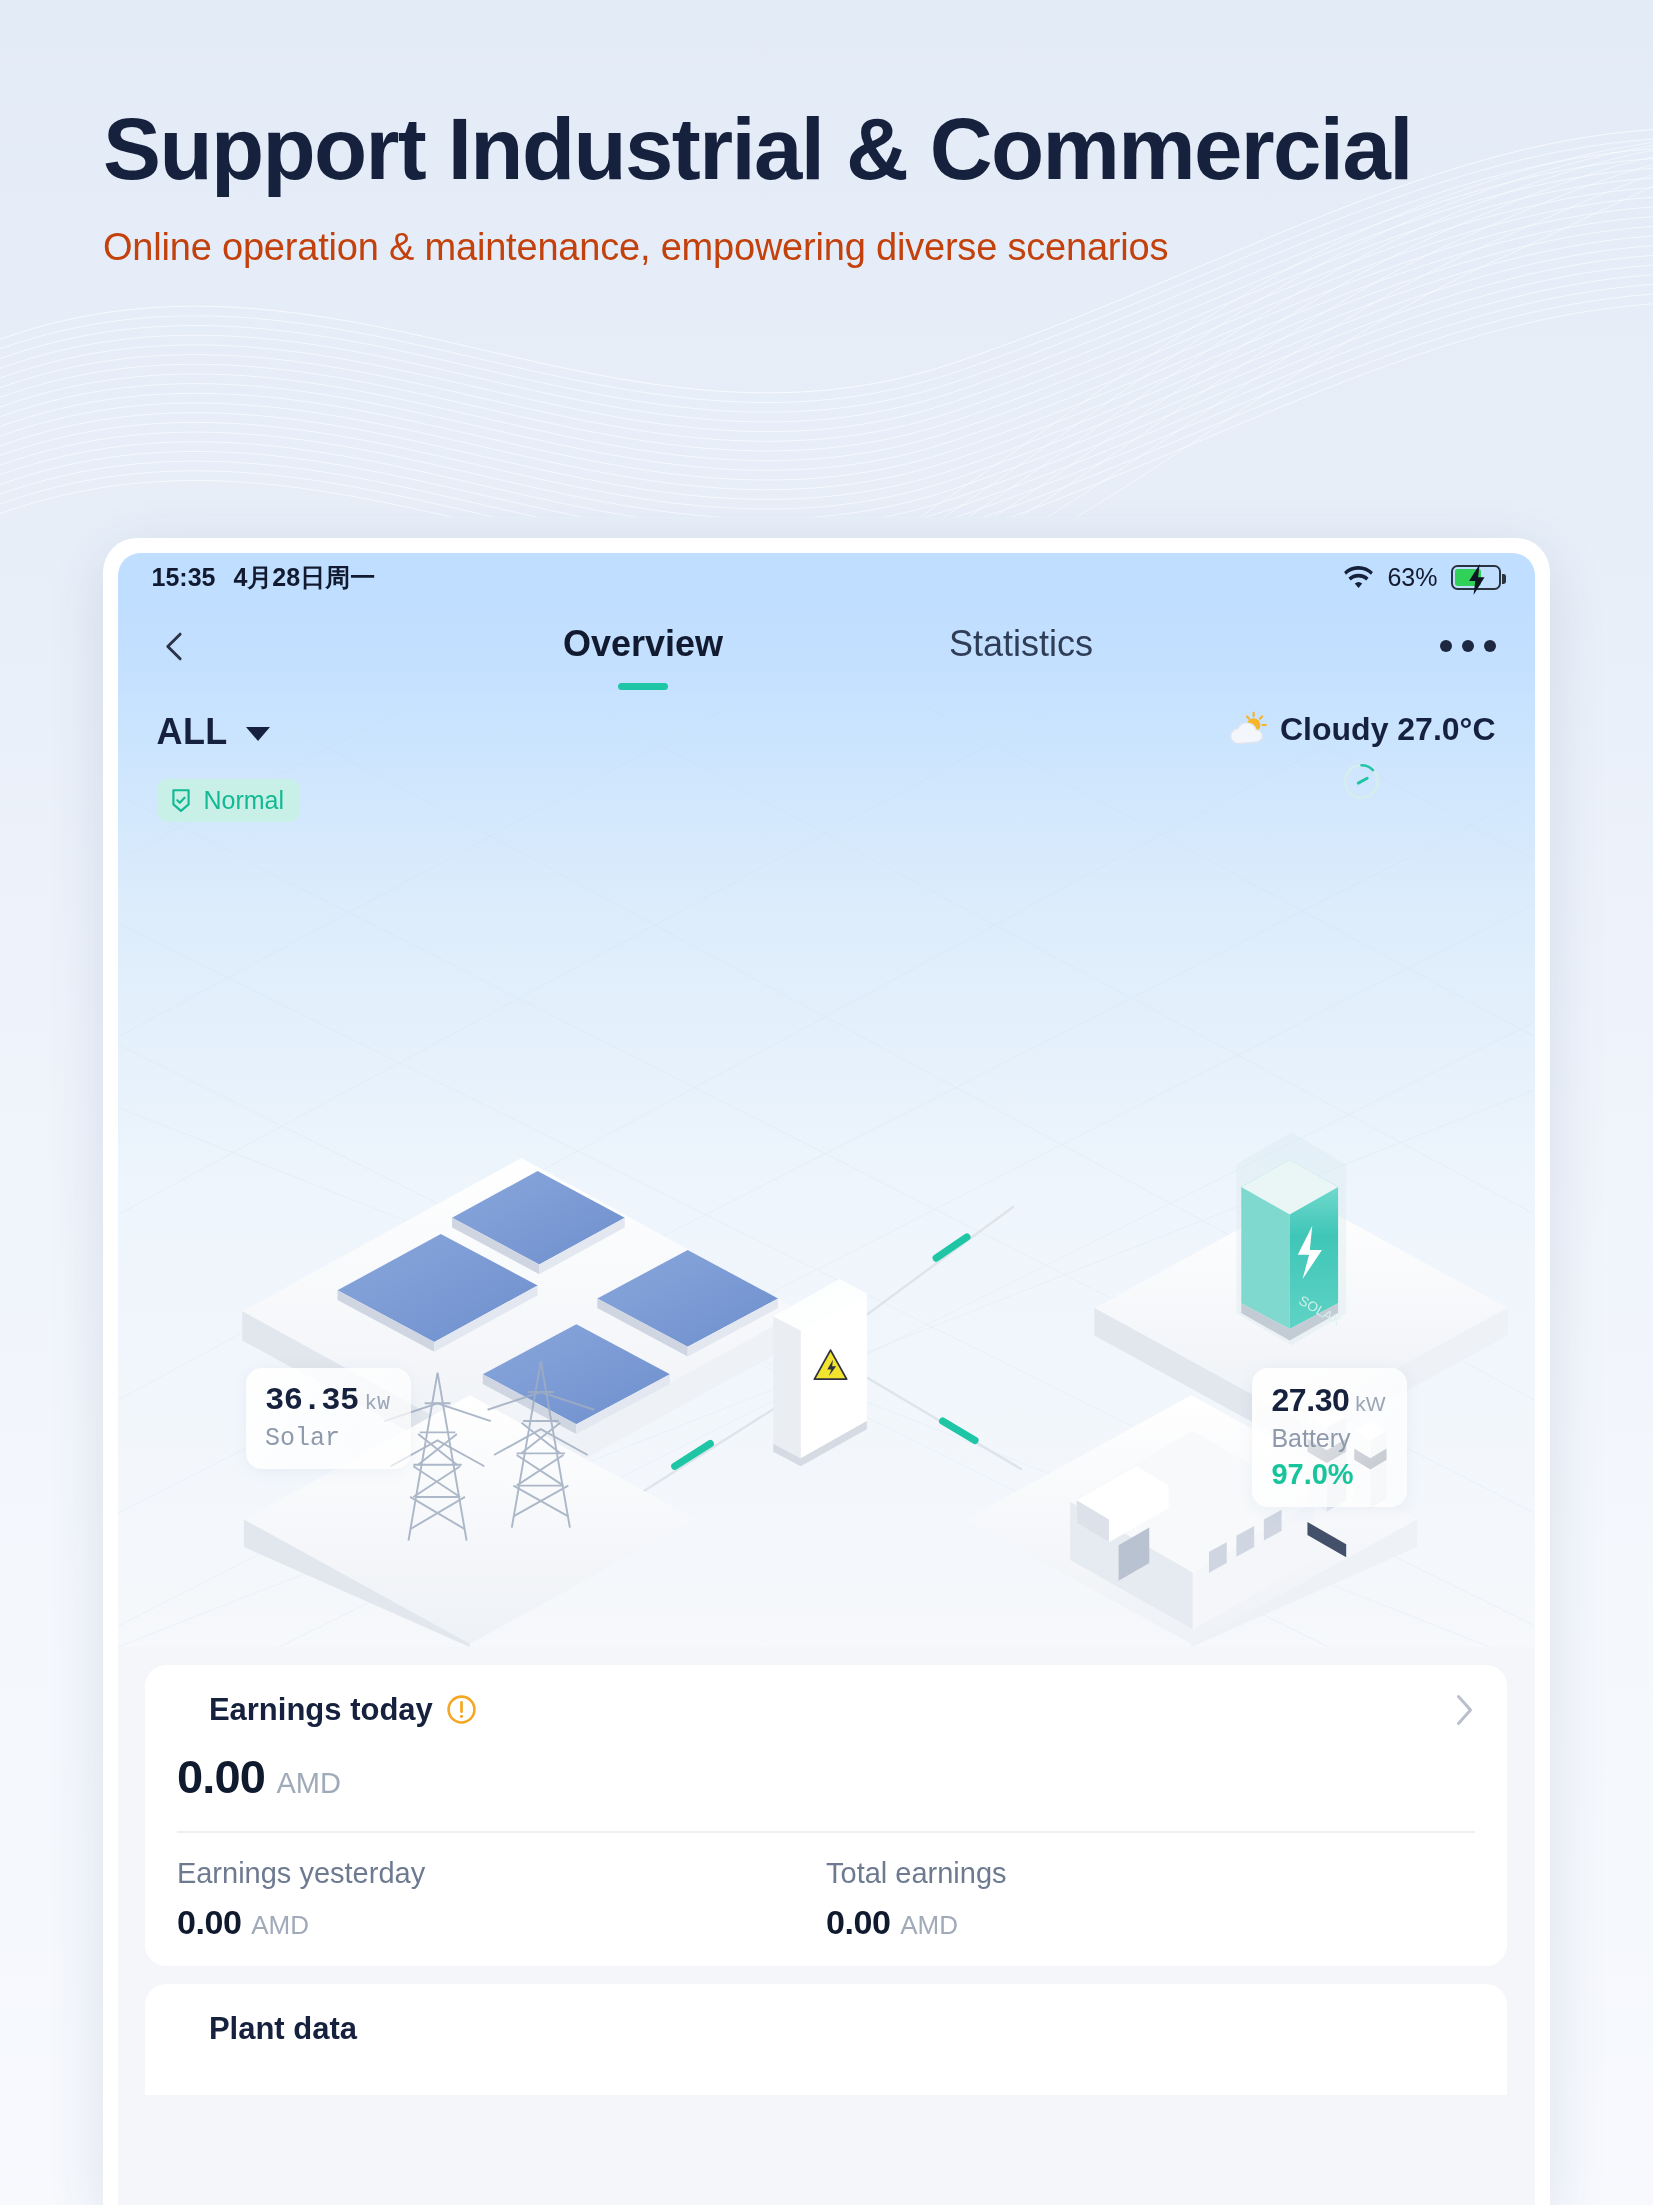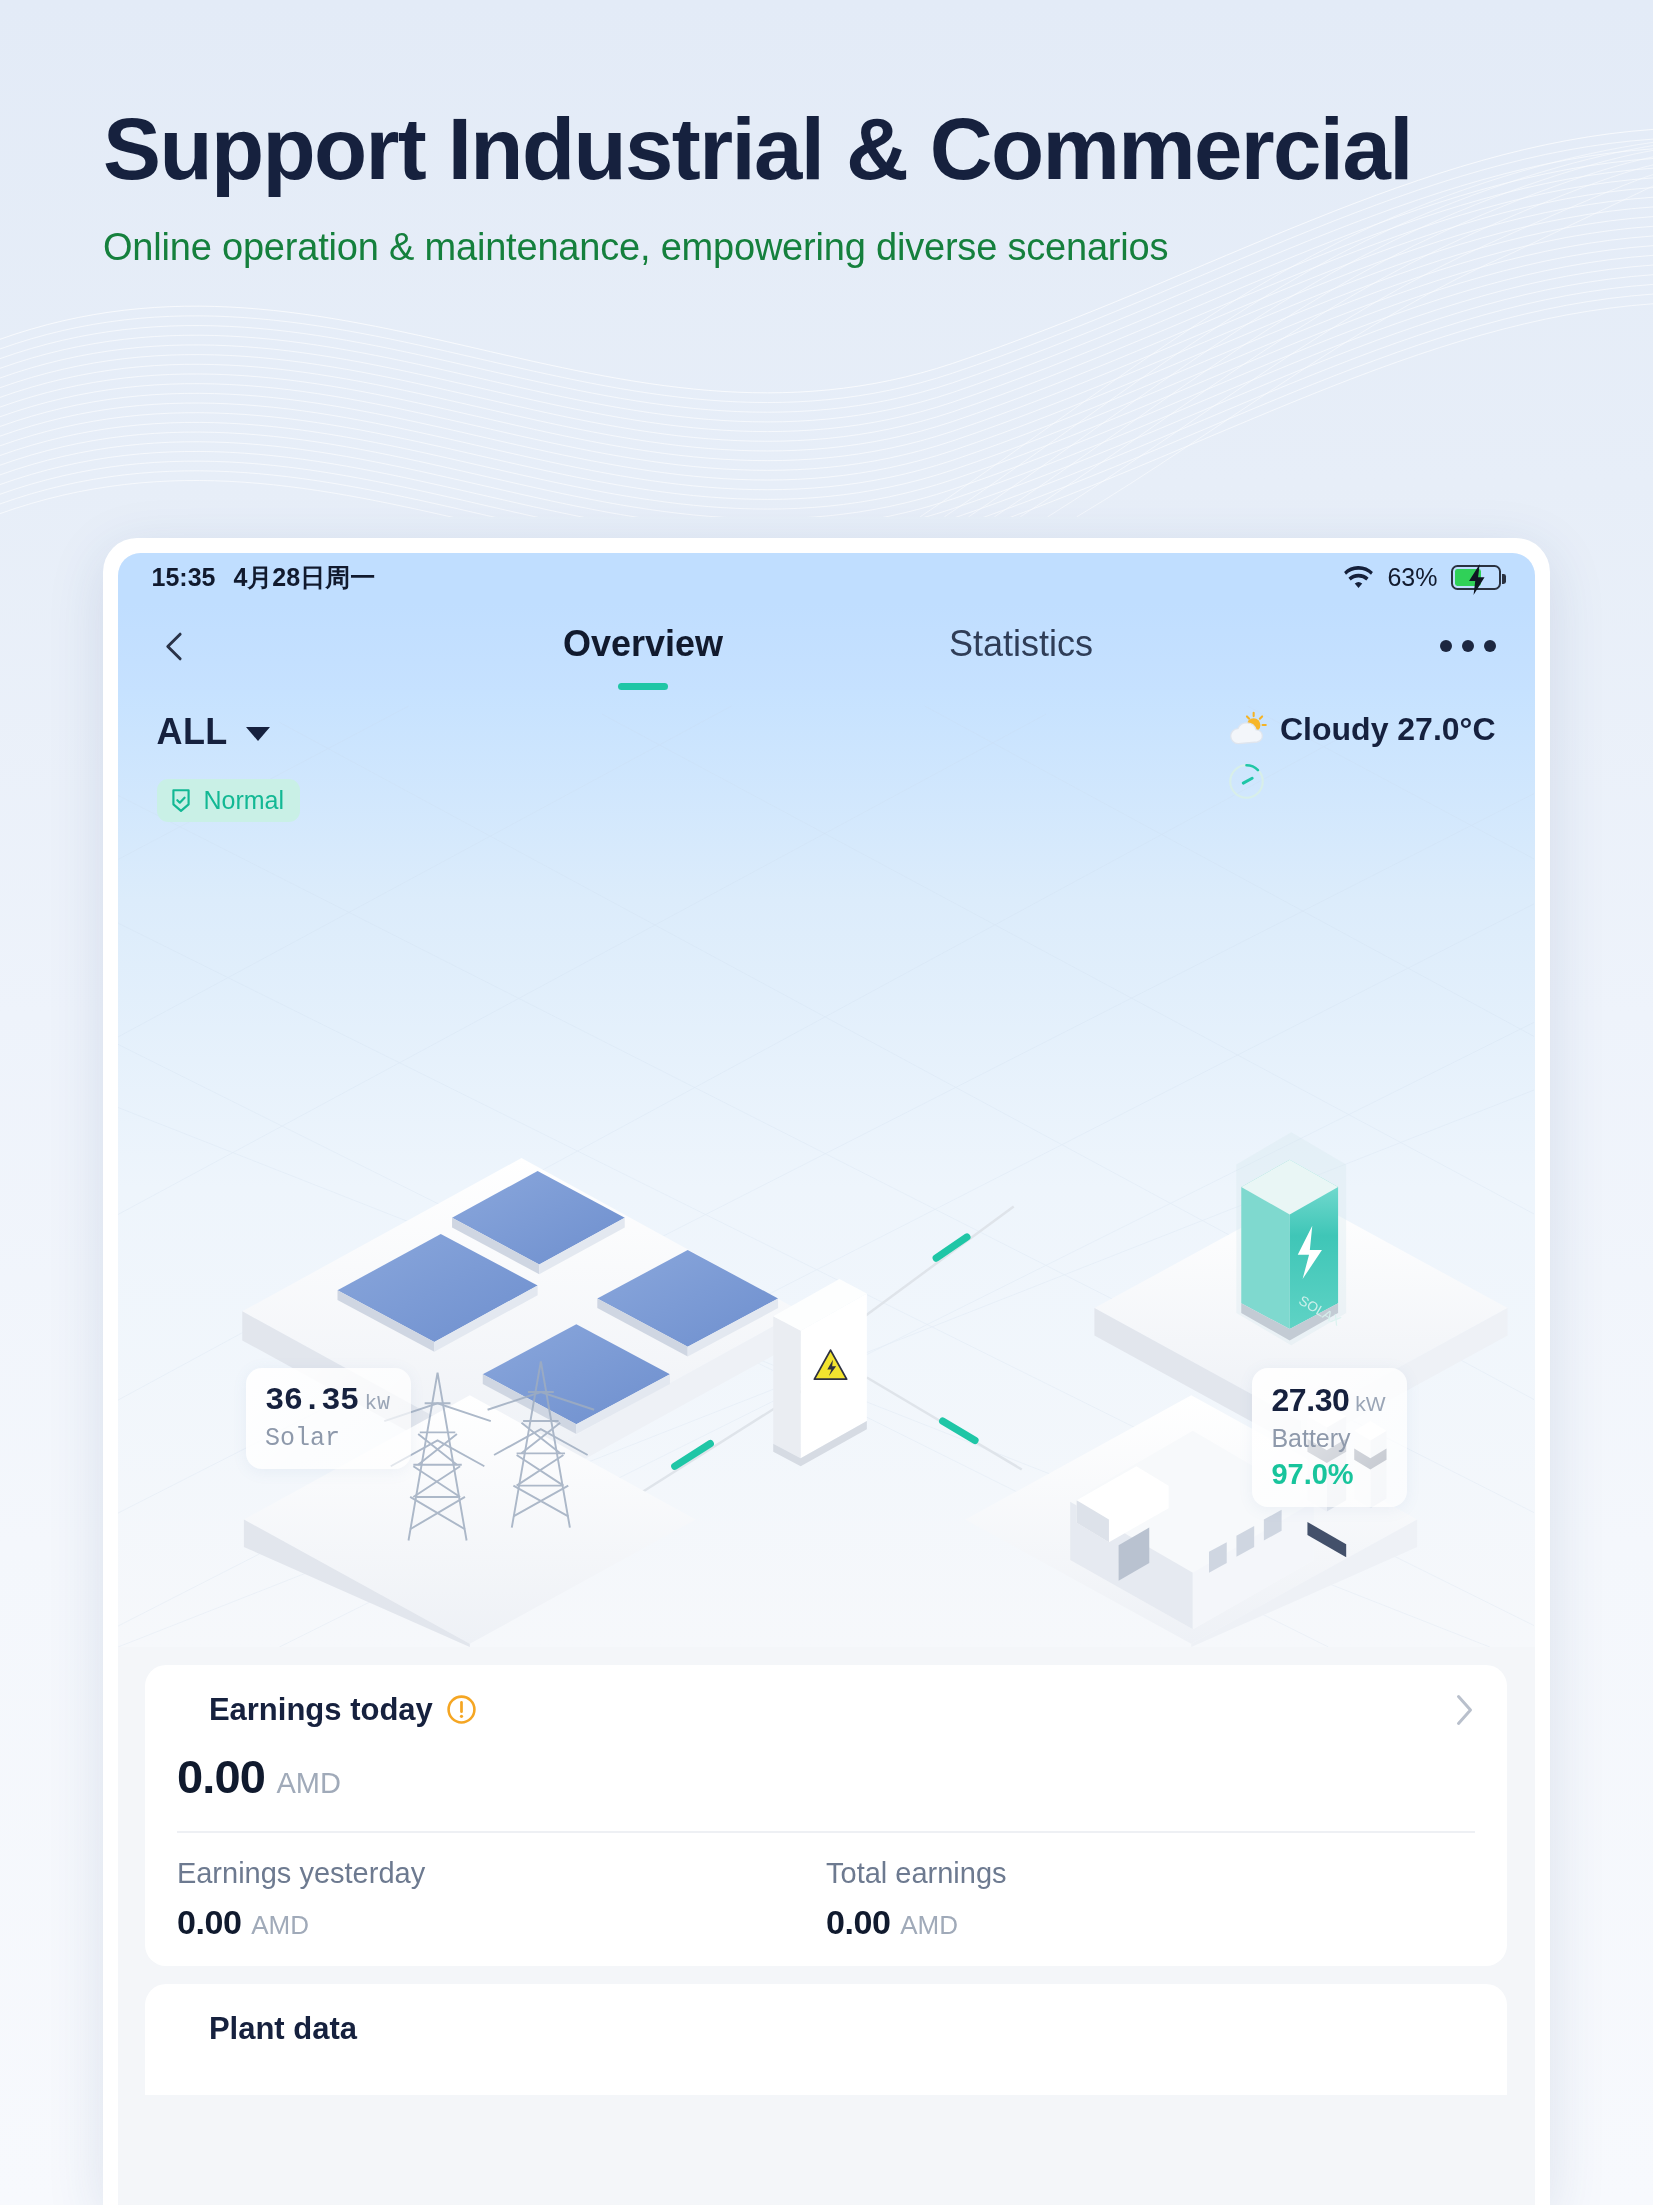--- a/index.html
+++ b/index.html
@@ -20,21 +20,21 @@
 
   .page-content { position:relative; z-index:2; }
 
   
   .hero { padding:103px 0 0 103px; }
   .hero h1 {
     font-size:87px; line-height:1.05; font-weight:700;
     color:#16213e; letter-spacing:-1.6px;
   }
   .hero p {
-    margin-top:32px; font-size:38px; color:#15803d; font-weight:400;
+    margin-top:32px; font-size:38px; color:#c2410c; font-weight:400;
     letter-spacing:-0.2px;
   }
 
   
   .device {
     position:absolute; left:103px; top:538px;
     width:1447px; height:1668px;
     background:#ffffff;
     border-radius:34px 34px 0 0;
     box-shadow:0 14.5px 57px rgba(40,70,120,.13);
@@ -95,21 +95,21 @@
   .sel { display:flex; align-items:center; gap:18px; cursor:pointer;}
   .sel-label { font-size:36px; font-weight:700; color:#16213e; letter-spacing:0.4px;}
   .caret { width:0;height:0;border-left:12px solid transparent;border-right:12px solid transparent;
     border-top:14.5px solid #16213e; margin-top:4.8px;}
   .badge {
     margin-top:26px; display:inline-flex; align-items:center; gap:9.7px;
     background:#c9f0e6; color:#13b894; border-radius:11.3px;
     padding:7.3px 16px 7.3px 11.3px; font-size:25px; font-weight:500;
   }
   .badge svg { width:26px;height:26px; display:block;}
-  .wx { margin-left:auto; text-align:left;}
+  .wx { margin-left:auto; text-align:center;}
   .wx-row { display:flex; align-items:center; gap:11.3px; justify-content:flex-end;}
   .wx-txt { font-size:32px; font-weight:600; color:#16213e;}
   .wx-ic { width:42px;height:36px;}
   .spinner { margin-top:14.5px; margin-left:auto; width:39px;height:39px;}
 
   
   .chip {
     position:absolute; z-index:5;
     background:linear-gradient(135deg,rgba(255,255,255,.96),rgba(255,255,255,.62));
     border-radius:16px; padding:14.5px 21px 16px 19.4px;

